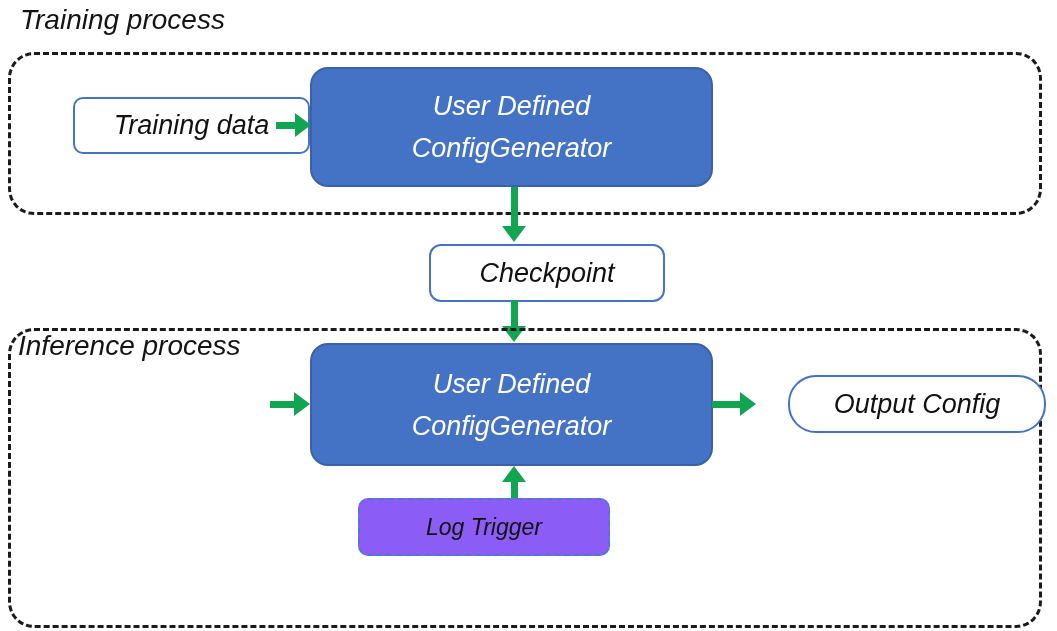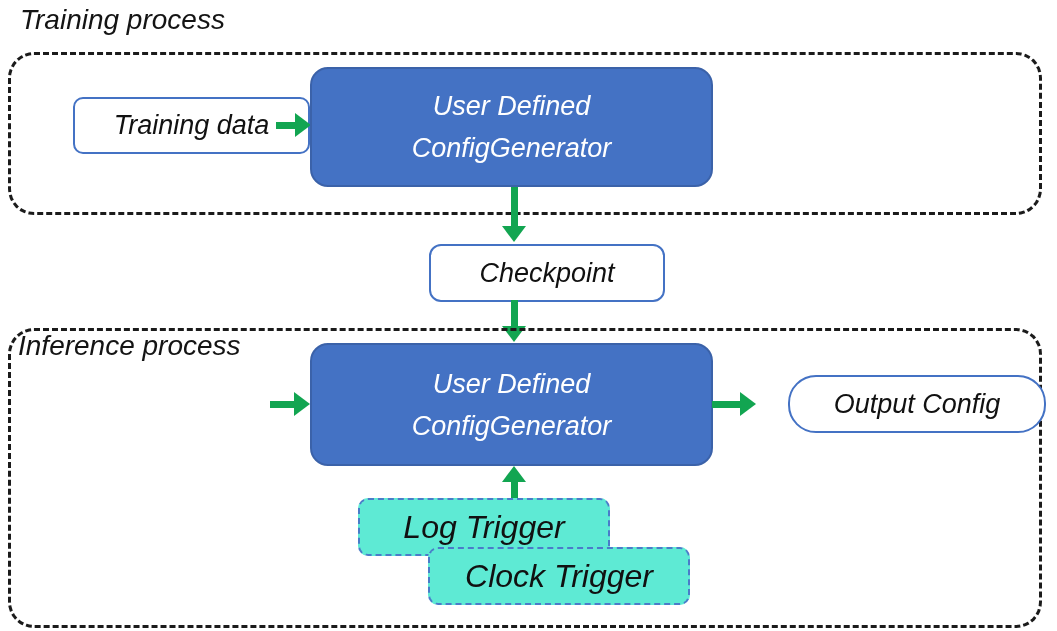--- a/index.html
+++ b/index.html
@@ -36,25 +36,25 @@
   .box-blue{
     position:absolute;
     background:var(--node-blue);
     border:2px solid var(--node-blue-border);
     border-radius:18px;
     display:flex;flex-direction:column;align-items:center;justify-content:center;
     color:#fff;font-size:27px;line-height:42px;
   }
   .box-trigger{
     position:absolute;
-    background:#5eead4;
+    background:#8b5cf6;
     border:2px dashed var(--trigger-blue);
     border-radius:10px;
     display:flex;align-items:center;justify-content:center;
-    font-size:32px;color:#111;
+    font-size:23px;color:#111;
     white-space:nowrap;
   }
   .arrow{position:absolute;}
   .arrow .shaft{position:absolute;background:var(--arrow-green);}
   .arrow .head{position:absolute;width:0;height:0;}
   
   .arrow.right .shaft{left:0;top:8.5px;height:7px;right:14px;}
   .arrow.right .head{right:0;top:0;
     border-top:12px solid transparent;border-bottom:12px solid transparent;
     border-left:16px solid var(--arrow-green);}
@@ -124,15 +124,14 @@
 
   <div class="box-white" style="left:755px;top:375px;width:254px;height:54px;border-radius:28px;">Output Config</div>
 
   <div class="arrow up" style="left:502px;top:466px;width:24px;height:32px;">
     <span class="shaft"></span>
     <span class="head"></span>
   </div>
 
   <div class="box-trigger" style="left:358px;top:498px;width:248px;height:54px;z-index:1;">Log Trigger</div>
 
-  <div class="box-trigger" style="left:428px;top:547px;width:258px;height:54px;z-index:2;">Clock Trigger</div>
 
 </div>
 
 </body></html>

